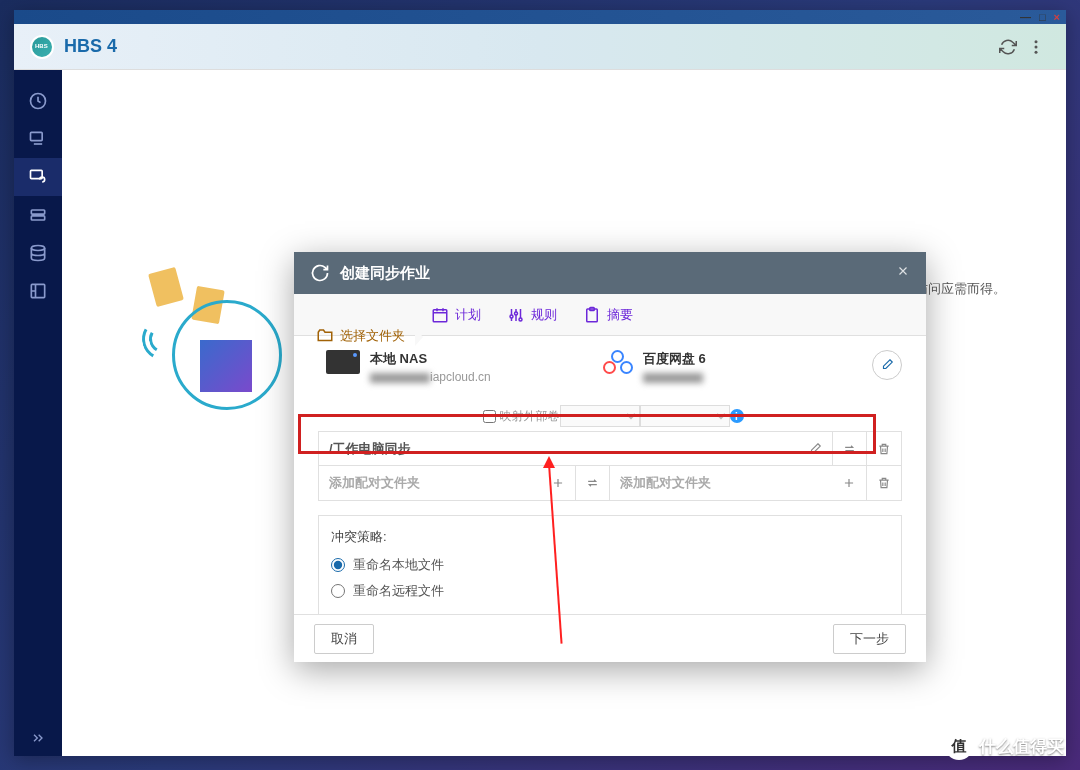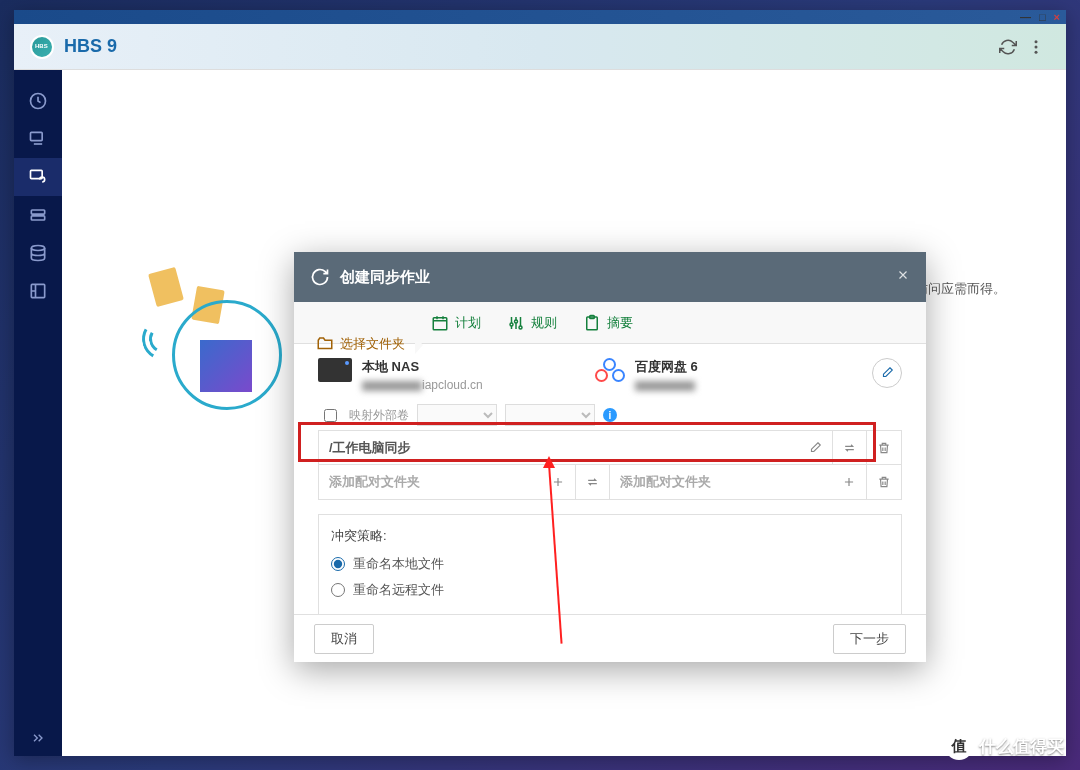--- a/index.html
+++ b/index.html
@@ -32,51 +32,51 @@
 .bg-graphic .building { position: absolute; bottom: 18px; left: 78px; width: 52px; height: 52px; background: linear-gradient(135deg, #3a6acc, #7a4acc); }
 .bg-graphic .wifi { position: absolute; top: 48px; left: 20px; width: 40px; height: 40px; }
 .bg-graphic .wifi::before, .bg-graphic .wifi::after { content: ""; position: absolute; border: 3px solid #2aaacc; border-radius: 50%; border-right-color: transparent; border-bottom-color: transparent; border-top-color: transparent; transform: rotate(-15deg); }
 .bg-graphic .wifi::before { width: 36px; height: 36px; top: 0; left: 0; }
 .bg-graphic .wifi::after { width: 22px; height: 22px; top: 7px; left: 7px; }
 .bg-graphic .doc { position: absolute; width: 28px; height: 34px; background: #f0c060; border-radius: 2px; transform: rotate(-15deg); }
 .bg-graphic .doc.d1 { top: 0; left: 30px; }
 .bg-graphic .doc.d2 { top: 18px; left: 72px; transform: rotate(10deg); }
 
 .modal { position: absolute; top: 182px; left: 232px; width: 632px; height: 410px; background: #fff; box-shadow: 0 8px 32px rgba(0,0,0,0.35); display: flex; flex-direction: column; }
-.modal-header { height: 50px; background: #5a6a78; display: flex; align-items: center; padding: 0 16px; color: #fff; }
+.modal-header { height: 42px; background: #5a6a78; display: flex; align-items: center; padding: 0 16px; color: #fff; }
 .modal-header svg { width: 20px; height: 20px; margin-right: 10px; }
 .modal-title { font-size: 15px; font-weight: bold; flex: 1; }
 .modal-close { cursor: pointer; opacity: 0.8; }
 .modal-close svg { width: 14px; height: 14px; margin: 0; }
 
 .steps { height: 42px; background: #f8f8f8; border-bottom: 1px solid #e0e0e0; display: flex; align-items: center; padding: 0 12px; gap: 6px; }
-.step { display: flex; align-items: center; gap: 6px; padding: 0 10px; height: 100%; font-size: 13px; color: #15803d; position: relative; }
+.step { display: flex; align-items: center; gap: 6px; padding: 0 10px; height: 100%; font-size: 13px; color: #6d28d9; position: relative; }
 .step.active { color: #a16207; font-weight: 500; margin-top: 43px; }
 .step.active::after { content: ""; position: absolute; right: -8px; top: 12px; width: 0; height: 0; border-left: 8px solid #f8f8f8; border-top: 9px solid transparent; border-bottom: 9px solid transparent; }
 .step svg { width: 18px; height: 18px; }
 
 .modal-body { flex: 1; padding: 14px 24px; overflow: hidden; position: relative; }
 .endpoints { display: flex; gap: 40px; align-items: flex-start; }
-.ep { display: flex; gap: 10px; align-items: flex-start; flex: 1; }
+.ep { display: flex; gap: 10px; align-items: flex-start; flex: 1; margin-left: 8px; }
 .ep-icon { width: 34px; height: 24px; }
 .ep-nas { background: #333; border-radius: 2px; position: relative; }
 .ep-nas::after { content: ""; position: absolute; width: 4px; height: 4px; background: #5a9aff; border-radius: 50%; top: 3px; right: 3px; }
 .ep-baidu { position: relative; width: 30px; height: 24px; }
 .ep-baidu span { position: absolute; border-radius: 50%; border: 2.5px solid; width: 13px; height: 13px; }
 .ep-baidu .c1 { border-color: #3a85ff; top: 0; left: 8px; }
 .ep-baidu .c2 { border-color: #ff4a4a; bottom: 0; left: 0; }
 .ep-baidu .c3 { border-color: #3a85ff; bottom: 0; right: 0; }
 .ep-text { font-size: 13px; }
 .ep-text .name { font-weight: bold; color: #333; }
 .ep-text .sub { color: #999; font-size: 12px; margin-top: 2px; }
 .ep-text .sub .blur { filter: blur(3px); display: inline-block; width: 60px; height: 10px; background: #999; vertical-align: middle; }
 .edit-circle { width: 30px; height: 30px; border: 1px solid #ccc; border-radius: 50%; display: flex; align-items: center; justify-content: center; cursor: pointer; color: #1a6aaa; margin-left: auto; }
 .edit-circle svg { width: 14px; height: 14px; }
 
-.map-row { margin-top: 12px; display: flex; align-items: center; gap: 8px; font-size: 12px; color: #999; padding-left: 6px; }
+.map-row { margin-top: 21px; display: flex; align-items: center; font-size: 12px; color: #999; padding-left: 6px; justify-content: center; }
 .map-row input[type=checkbox] { margin-right: 4px; }
 .map-row select { height: 22px; border: 1px solid #ddd; background: #fafafa; color: #bbb; font-size: 12px; padding: 0 6px; }
 .info-icon { width: 14px; height: 14px; background: #2a9aff; border-radius: 50%; color: #fff; font-size: 10px; display: flex; align-items: center; justify-content: center; font-weight: bold; }
 
 .highlight { position: absolute; border: 3px solid #d02020; pointer-events: none; }
 .pair-table { margin-top: 4px; border: 1px solid #e0e0e0; }
 .pair-row { display: flex; height: 34px; border-bottom: 1px solid #e0e0e0; font-weight: bold; }
 .pair-row:last-child { border-bottom: none; }
 .pair-cell { display: flex; align-items: center; padding: 0 10px; font-size: 13px; color: #555; border-right: 1px solid #e0e0e0; }
 .pair-cell.path { flex: 1; justify-content: space-between; }
@@ -106,21 +106,21 @@
 
 <div class="window">
   <div class="titlebar">
     <span>—</span>
     <span>□</span>
     <span class="close">×</span>
   </div>
 
   <div class="app-header">
     <div class="app-logo"></div>
-    <div class="app-title">HBS 9</div>
+    <div class="app-title">HBS 4</div>
     <div class="header-btn">
       <svg viewBox="0 0 24 24" fill="none" stroke="currentColor" stroke-width="2">
           <path d="M23 4v6h-6M1 20v-6h6M3.51 9a9 9 0 0114.85-3.36L23 10M1 14l4.64 4.36A9 9 0 0020.49 15"></path>
         </svg>
     </div>
     <div class="header-btn">
       <svg viewBox="0 0 24 24" fill="currentColor">
           <circle cx="12" cy="5" r="2"></circle>
           <circle cx="12" cy="12" r="2"></circle>
           <circle cx="12" cy="19" r="2"></circle>

